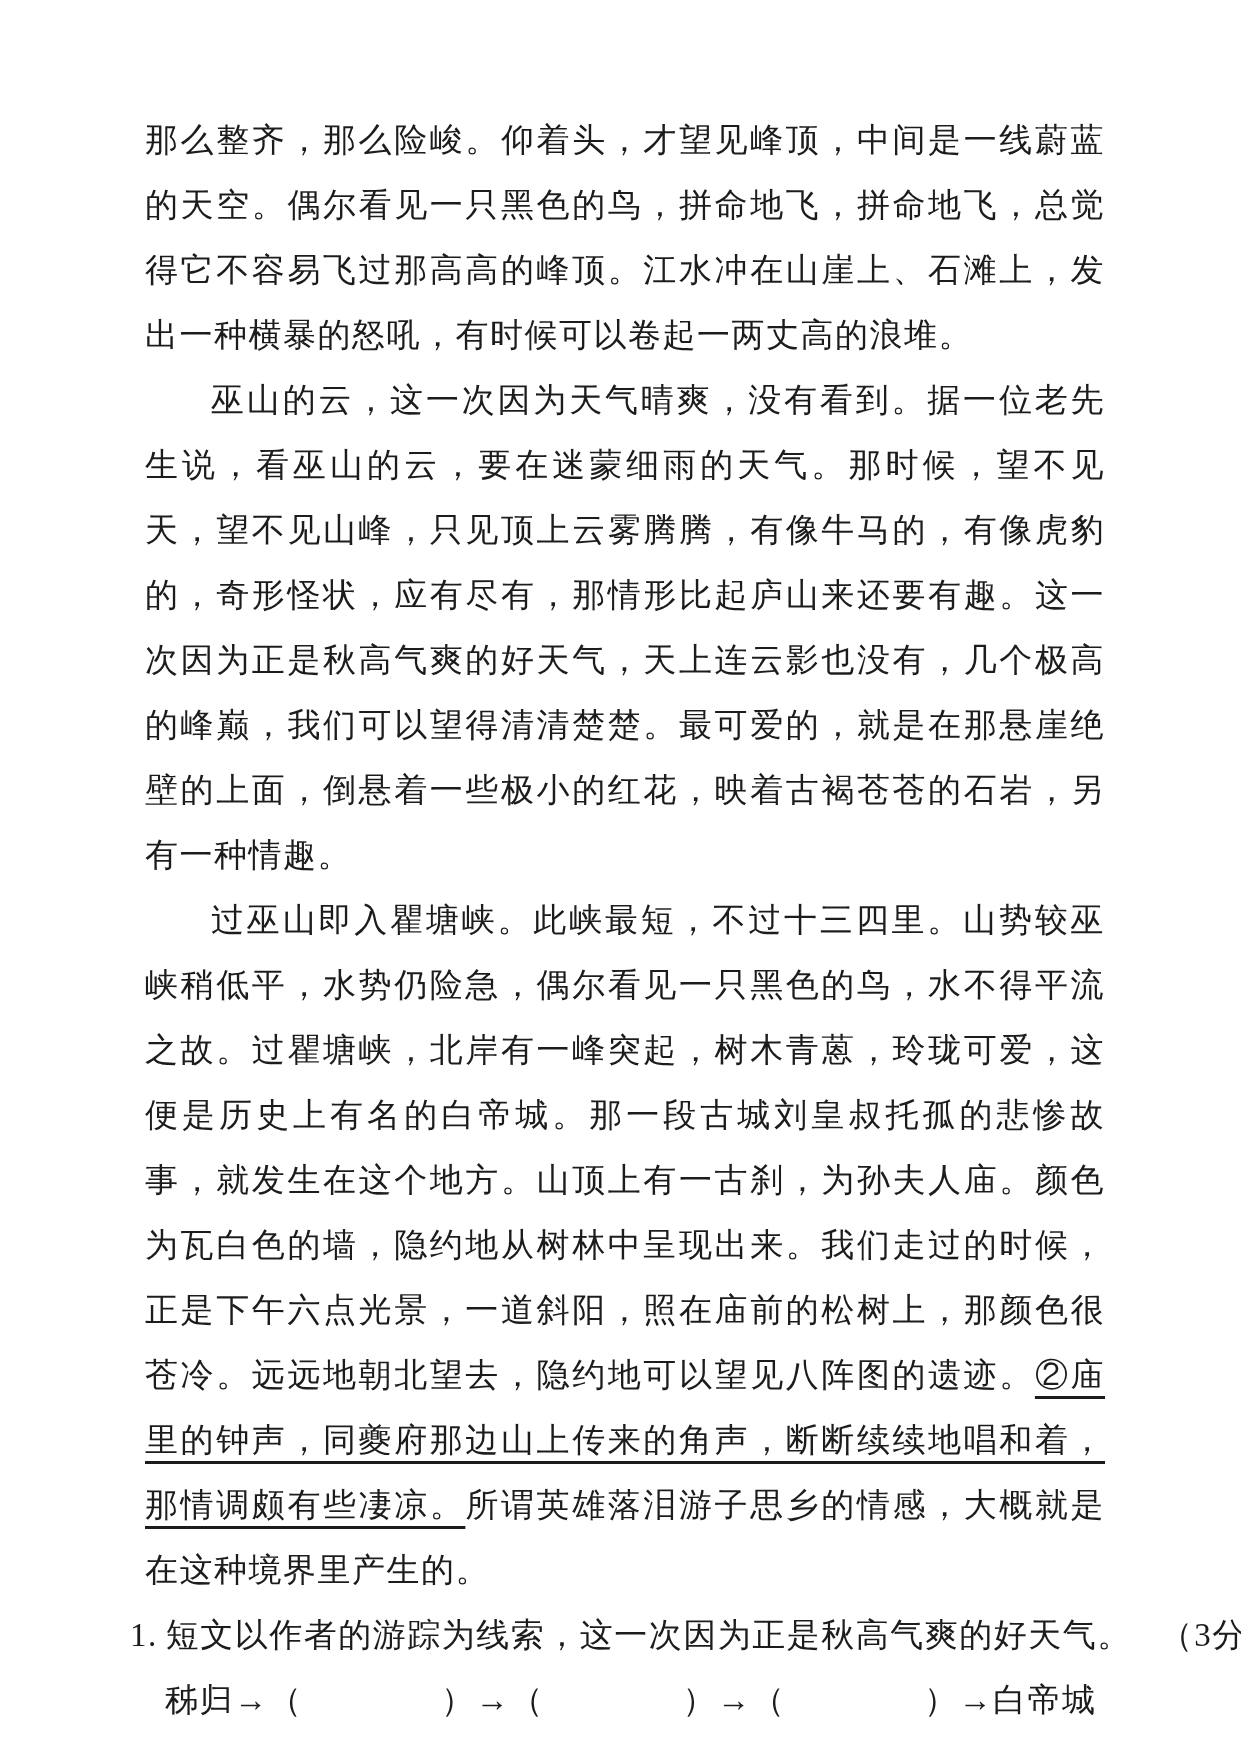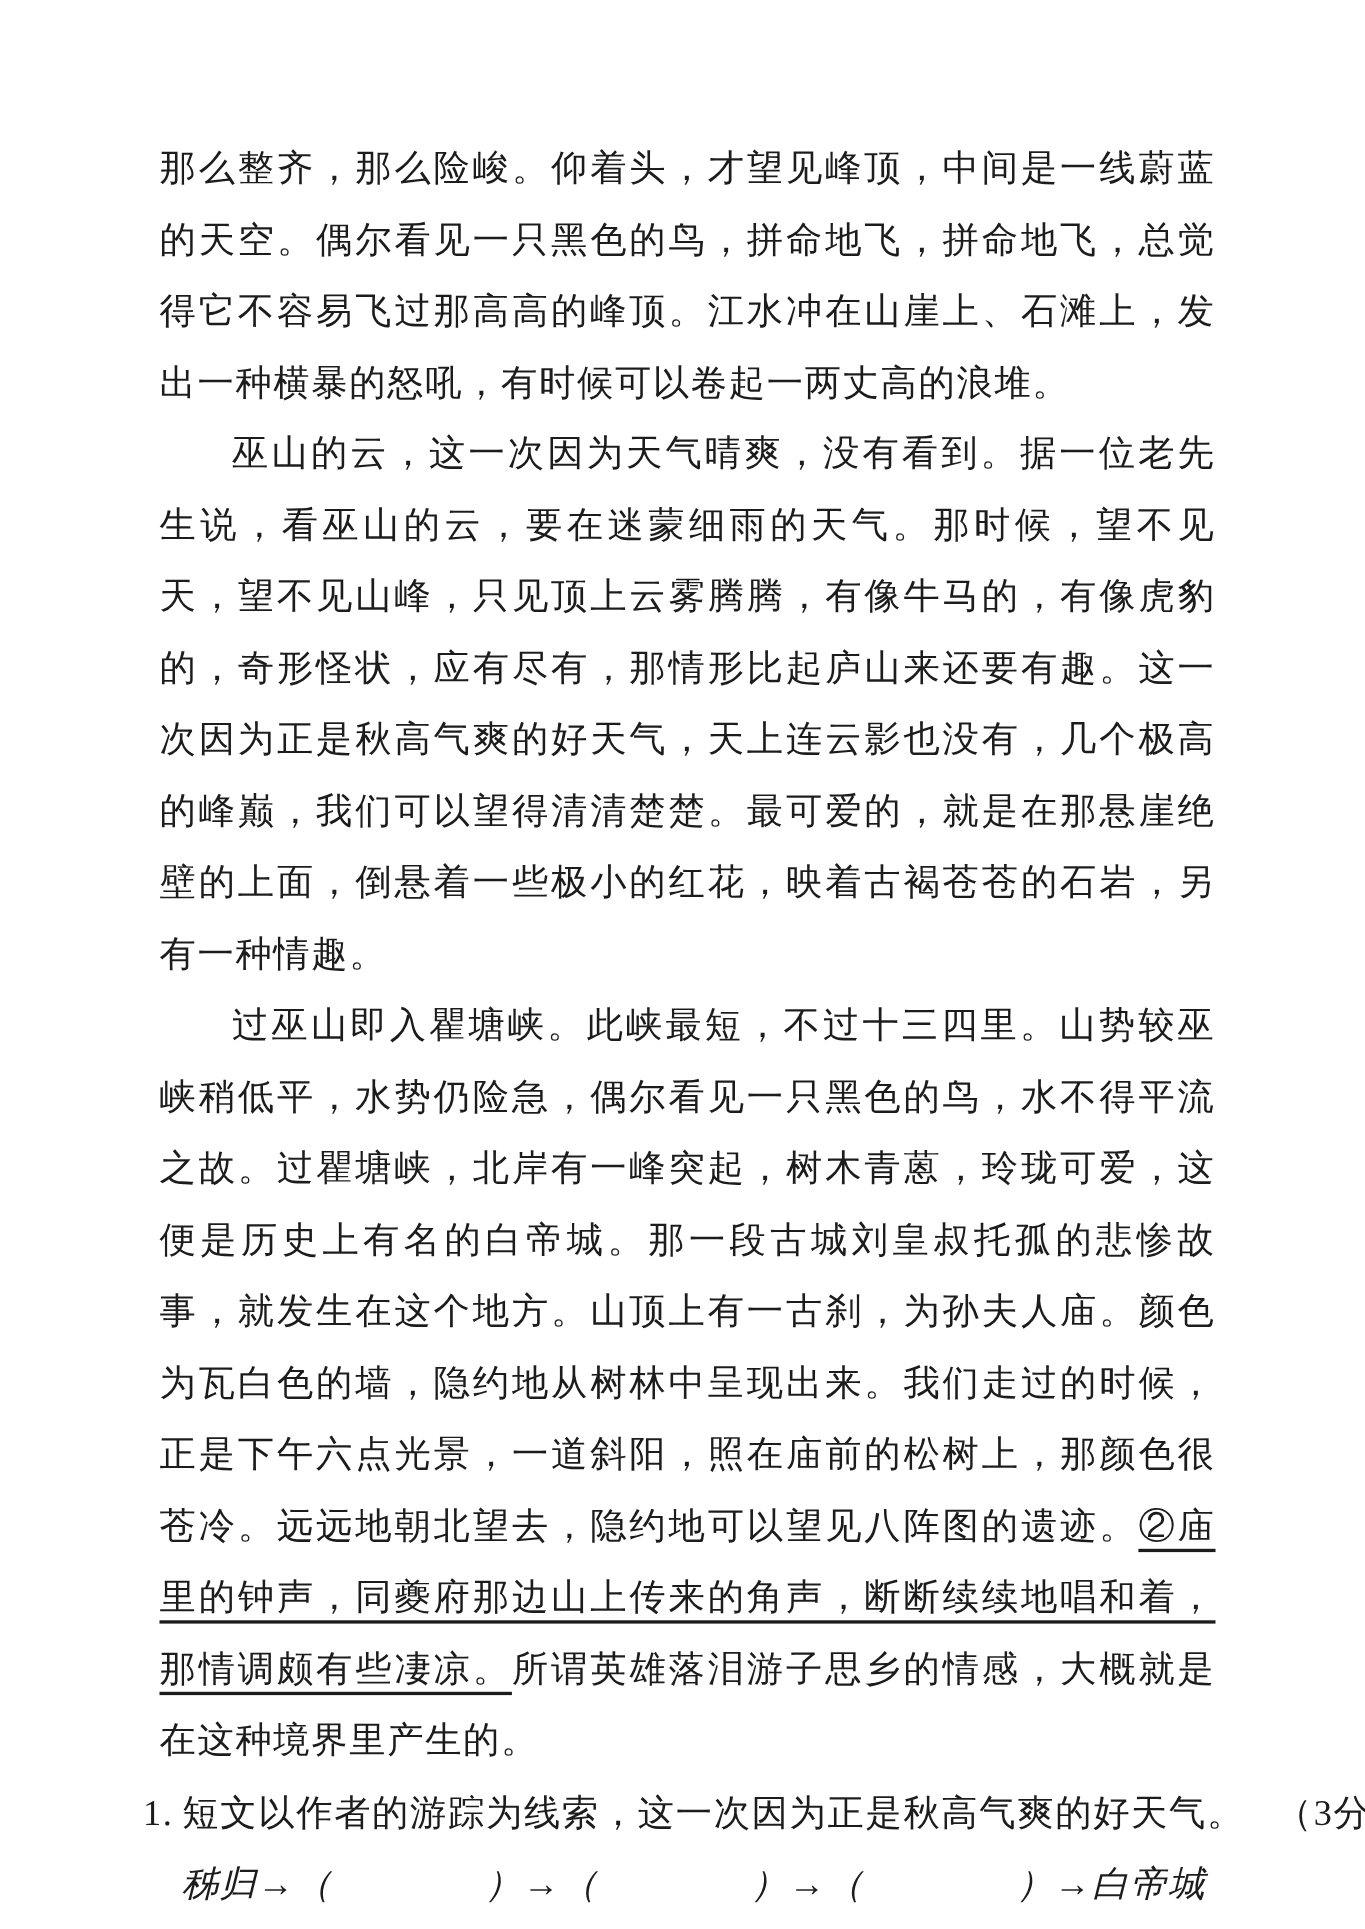--- a/index.html
+++ b/index.html
@@ -13,55 +13,53 @@
     height: 1754px;
     margin: 0 auto;
     background: #ffffff;
     overflow: hidden;
     font-family: "Liberation Serif", "DejaVu Serif", serif;
     color: #1c1c1c;
   }
   .content {
     position: absolute;
     left: 145px;
-    top: 122px;
+    top: 108px;
     width: 960px;
     font-size: 33px;
     line-height: 65px;
     letter-spacing: 1.5px;
   }
   .passage p {
     margin: 0;
     text-align: justify;
     text-justify: inter-character;
   }
   .passage p.indent {
     text-indent: 2em;
-    font-family: Liberation Mono, monospace;
   }
   .underlined {
     text-decoration: underline;
     text-decoration-thickness: 3px;
     text-underline-offset: 10px;
   }
   .question {
     margin: 0 0 0 -15px;
     text-align: left;
     white-space: nowrap;
   }
   .q-number {
     margin-right: 8px;
   }
   .q-score {
     margin-left: 28px;
   }
   .answer-chain-row {
     margin: 0 0 0 20px;
     white-space: nowrap;
-    font-style: italic;
   }
 </style>
 </head>
 <body>
 
 <div class="sheet">
   <div class="content">
 
     <div class="passage">
       <p>那么整齐，那么险峻。仰着头，才望见峰顶，中间是一线蔚蓝的天空。偶尔看见一只黑色的鸟，拼命地飞，拼命地飞，总觉得它不容易飞过那高高的峰顶。江水冲在山崖上、石滩上，发出一种横暴的怒吼，有时候可以卷起一两丈高的浪堆。</p>

